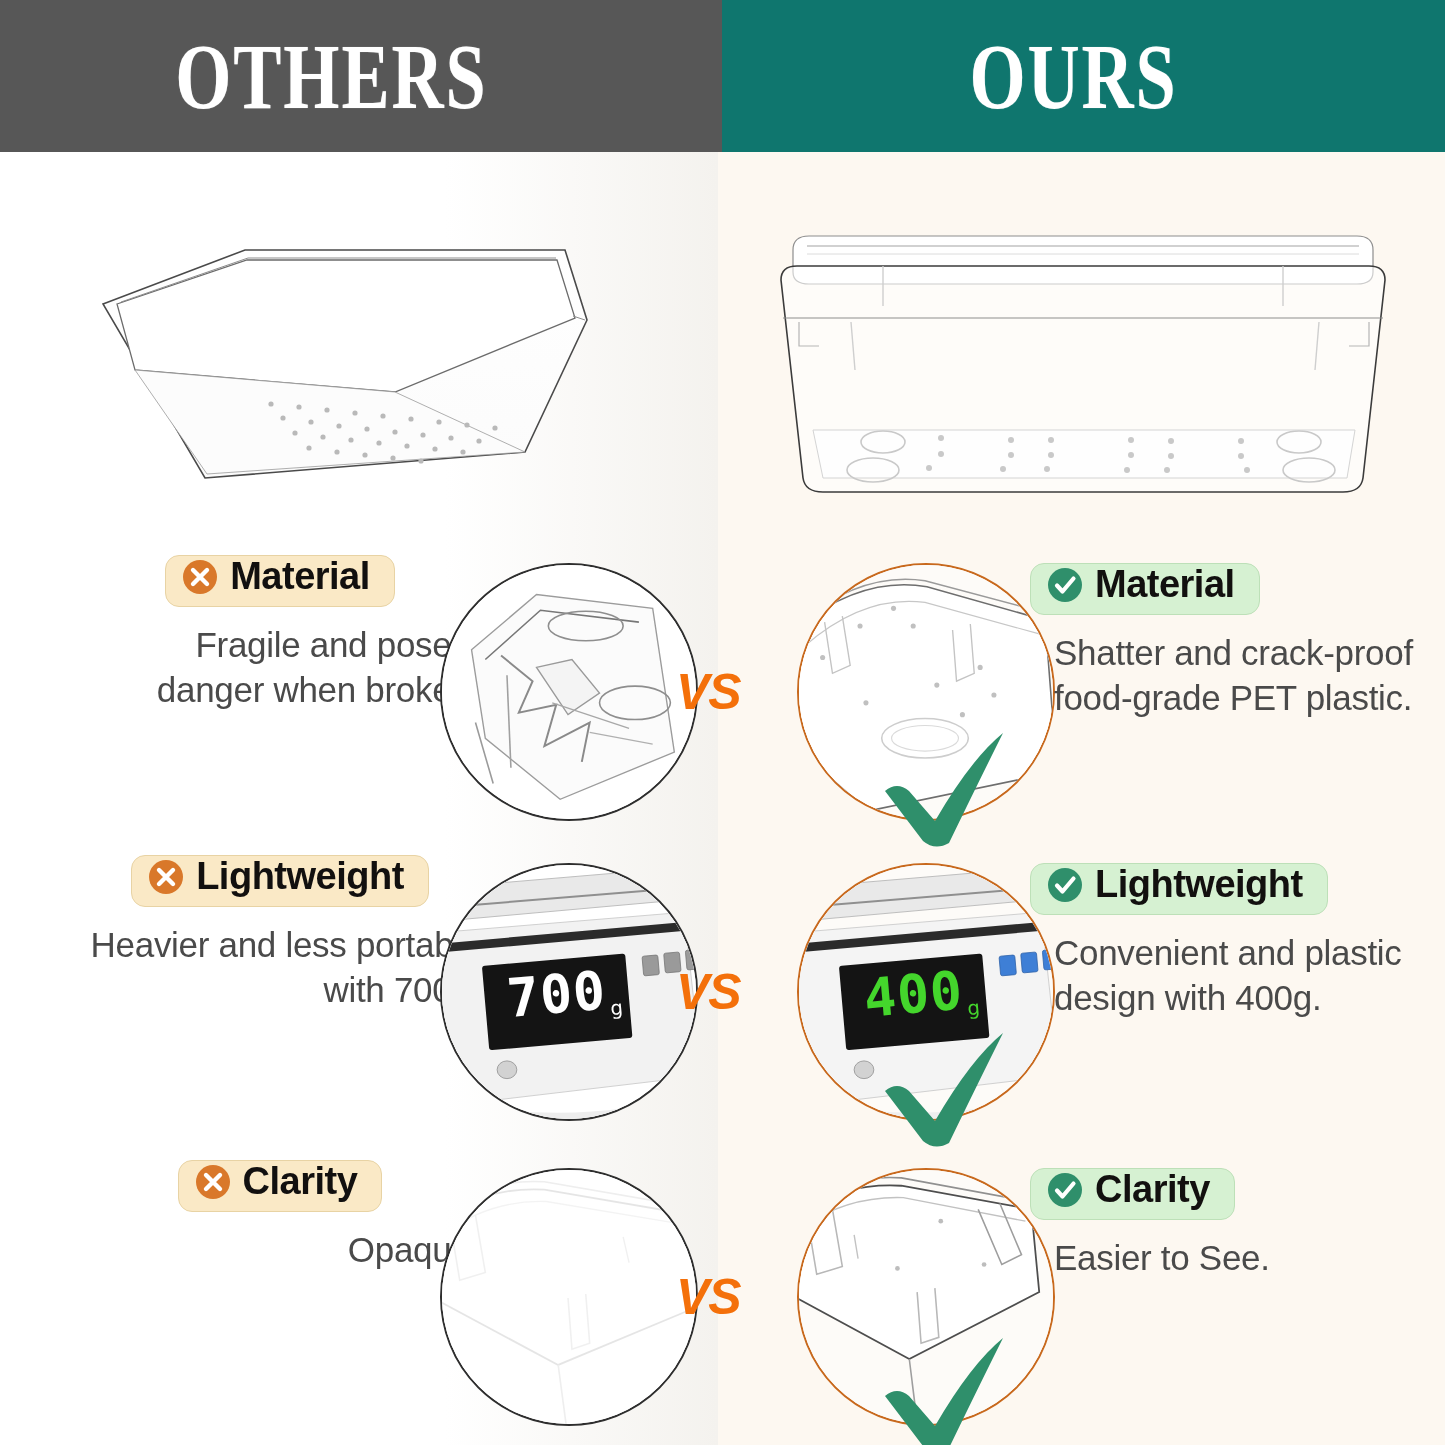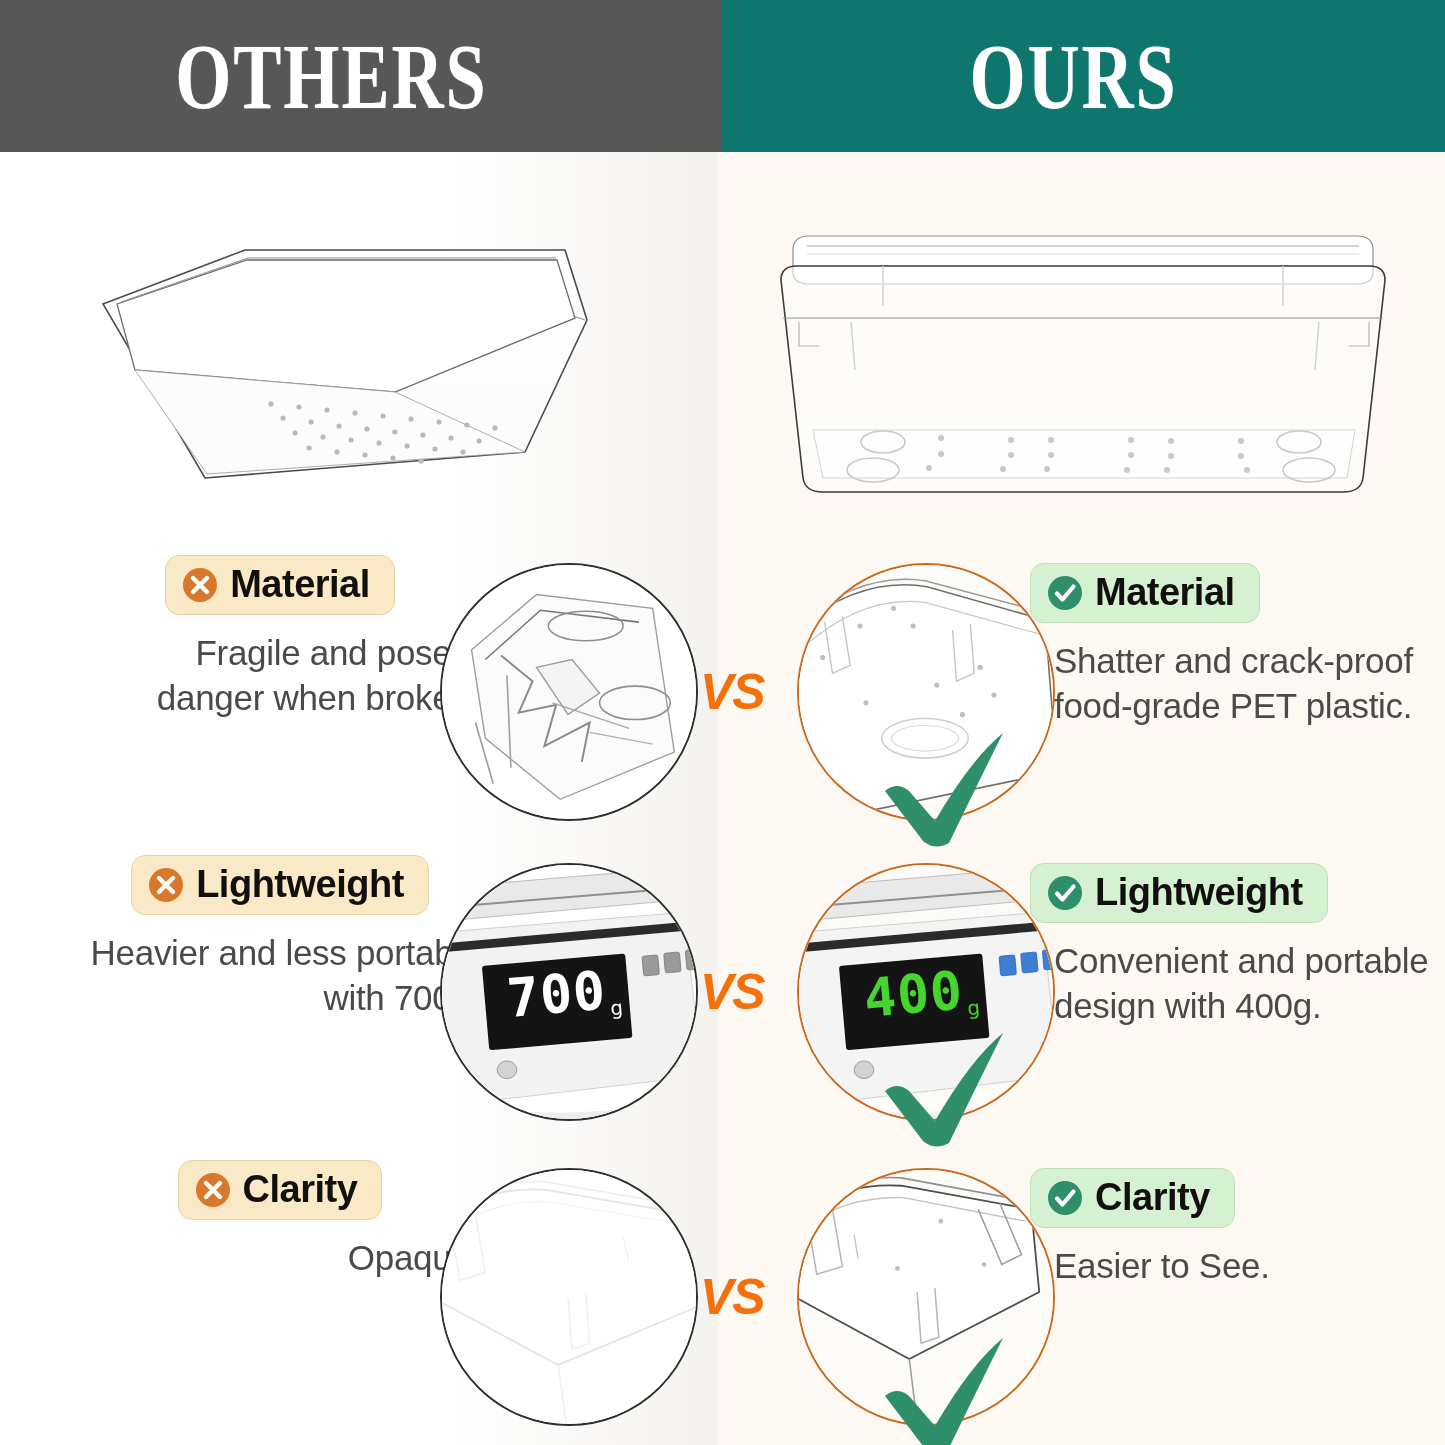--- a/index.html
+++ b/index.html
@@ -72,21 +72,21 @@
   .row-1 { top: 555px; }
   .row-2 { top: 855px; }
   .row-3 { top: 1160px; }
 
   .text-block { position: absolute; width: 400px; }
   .text-left  { left: 80px;  text-align: center; }
   .text-right { left: 1030px; text-align: left; }
 
   .badge {
     display: inline-flex; align-items: center; gap: 12px;
-    padding: 9px 24px 9px 16px;
+    padding: 1px 24px 9px 16px;
     border-radius: 14px;
     font-size: 38px;
     font-weight: bold;
     line-height: 1.05;
     letter-spacing: -0.5px;
     color: #12100f;
     white-space: nowrap;
   }
   .badge-bad  { background: #fae9c6; border: 1px solid #e8d3a4; }
   .badge-good { background: #d6f1d2; border: 1px solid #bde0b8; }
@@ -122,21 +122,21 @@
   .circle-left  .circle-clip { border: 2px solid #2e2e2e; }
   .circle-right .circle-clip { border: 2px solid #c8691d; background: #fefcf9; }
 
   .check-overlay {
     position: absolute; left: 82px; bottom: -26px;
     width: 132px; height: 118px;
     pointer-events: none;
   }
 
   .vs {
-    position: absolute; left: 700px; top: 108px;
+    position: absolute; left: 676px; top: 108px;
     font-size: 50px; font-weight: bold; font-style: italic;
     color: #f4700a;
     font-family: "Liberation Sans", sans-serif;
     letter-spacing: -1px;
     z-index: 5;
   }
 
   
   .circ-svg { position: absolute; inset: 0; width: 100%; height: 100%; }
 
@@ -482,21 +482,21 @@
   </div>
 
   <div class="text-block text-right" style="top:863px;">
     <span class="badge badge-good">
       <svg class="badge-icon" viewBox="0 0 36 36">
         <circle cx="18" cy="18" r="17" fill="#2f8f6b"></circle>
         <path d="M10 18.5 L15.5 24.5 L26.5 11.5" fill="none" stroke="#ffffff" stroke-width="4.2" stroke-linecap="round" stroke-linejoin="round"></path>
       </svg>
       <span>Lightweight</span>
     </span>
-    <div class="desc">Convenient and portable design with 400g.</div>
+    <div class="desc">Convenient and plastic design with 400g.</div>
   </div>
 
   <div class="text-block text-right" style="top:1168px;">
     <span class="badge badge-good">
       <svg class="badge-icon" viewBox="0 0 36 36">
         <circle cx="18" cy="18" r="17" fill="#2f8f6b"></circle>
         <path d="M10 18.5 L15.5 24.5 L26.5 11.5" fill="none" stroke="#ffffff" stroke-width="4.2" stroke-linecap="round" stroke-linejoin="round"></path>
       </svg>
       <span>Clarity</span>
     </span>

